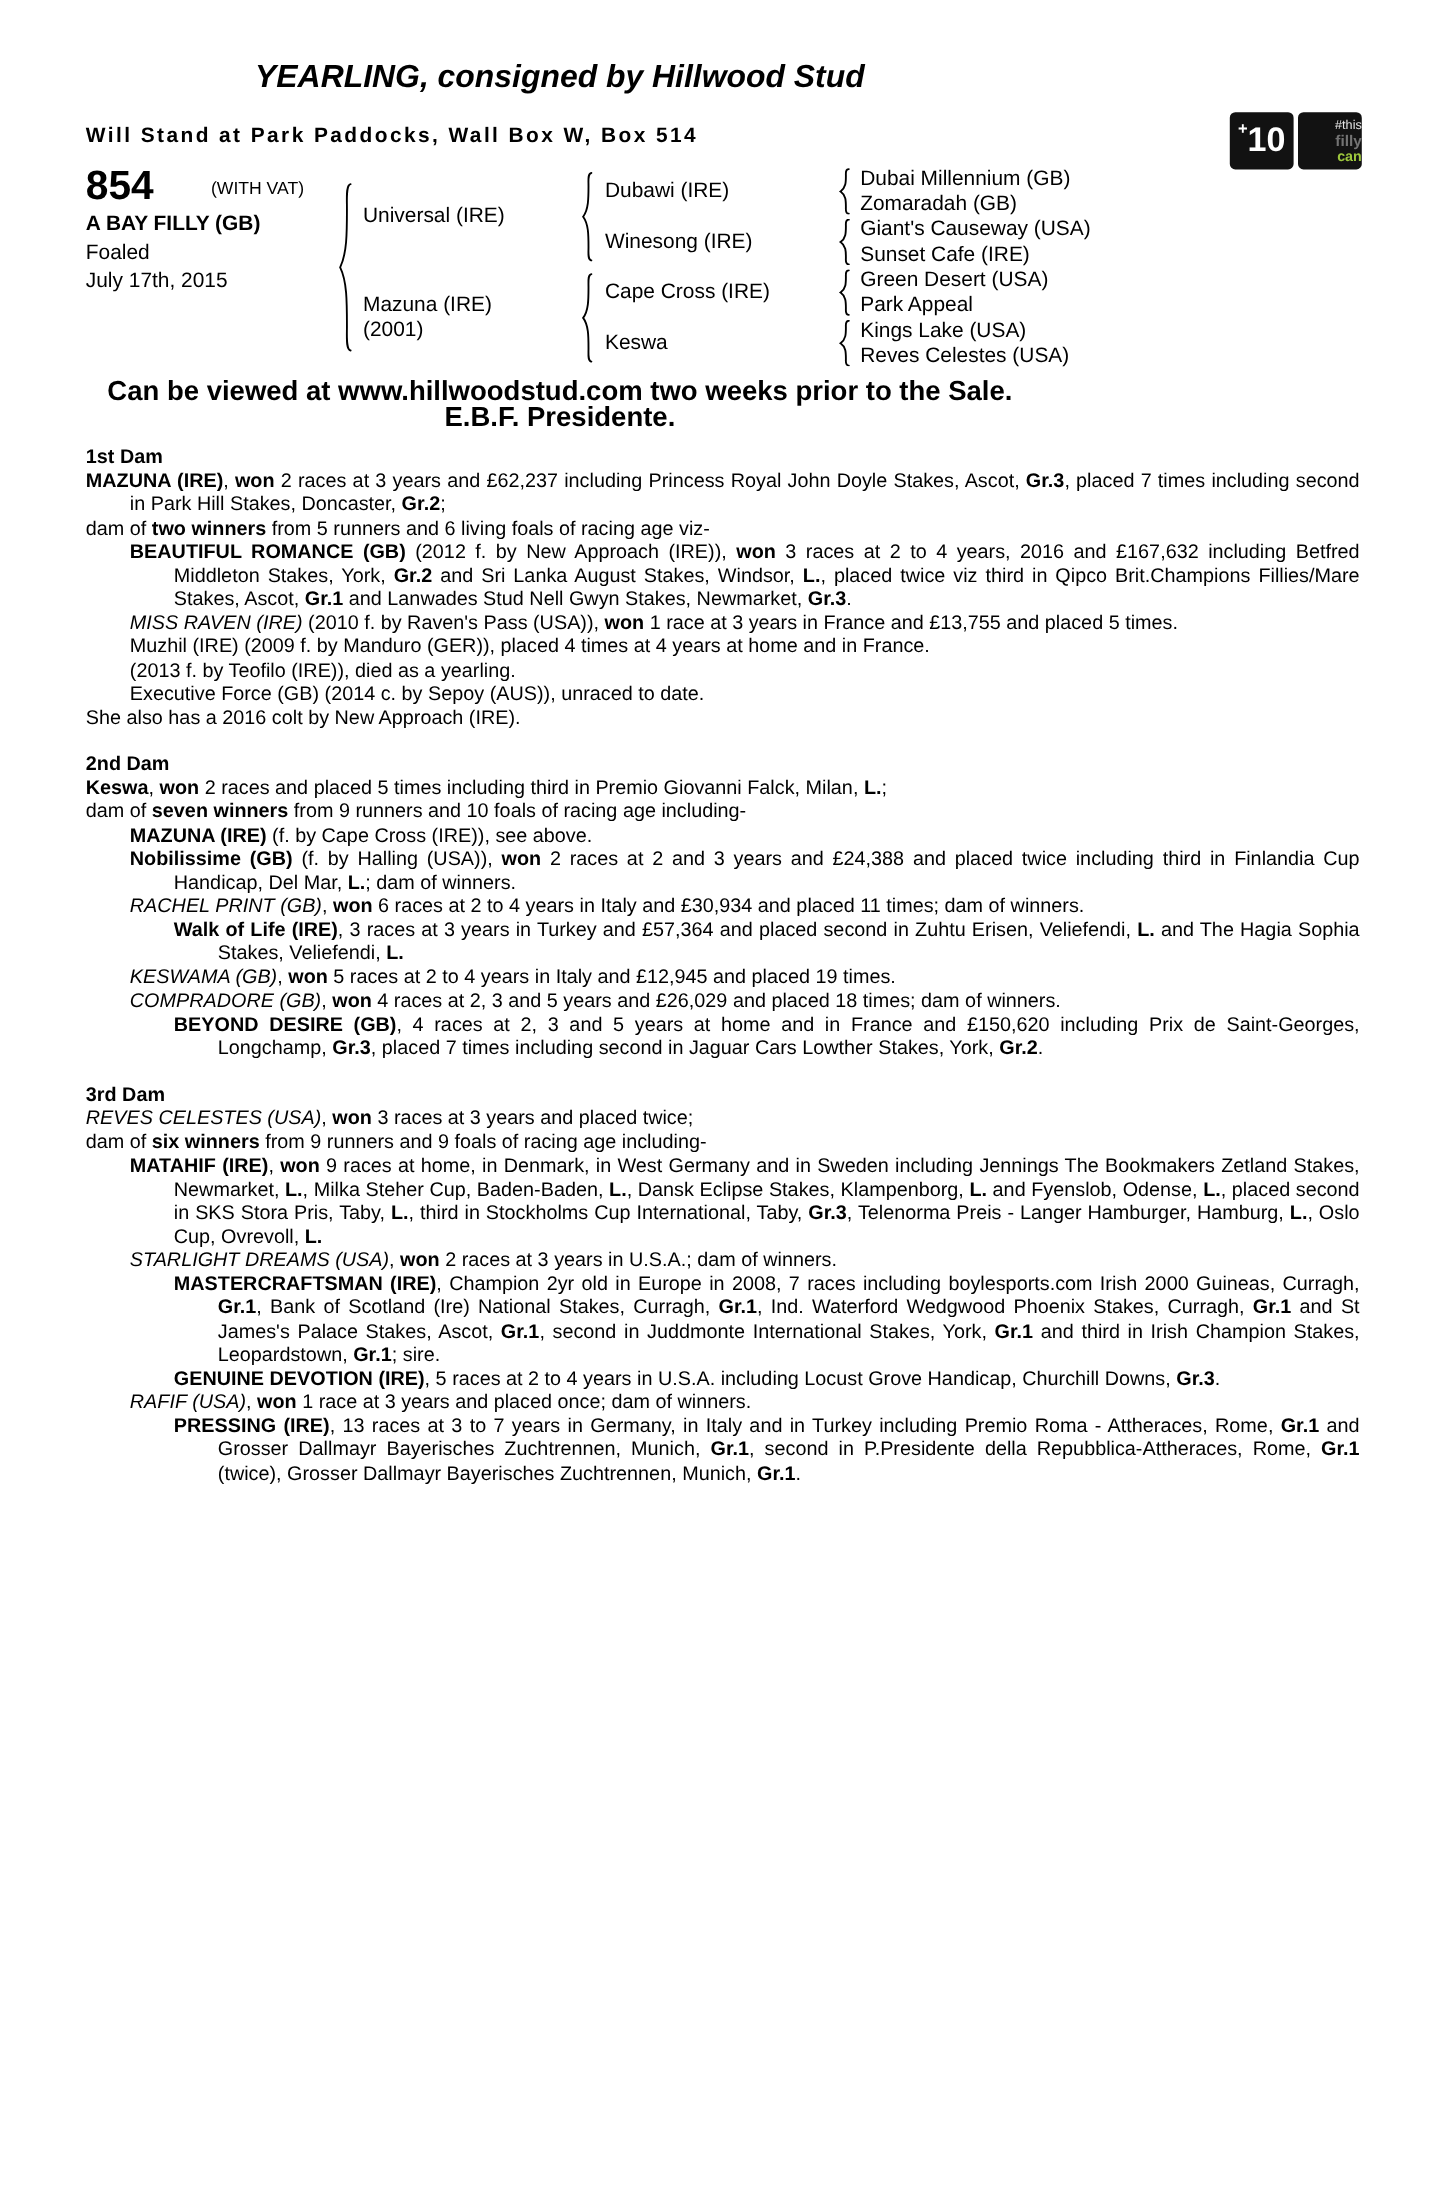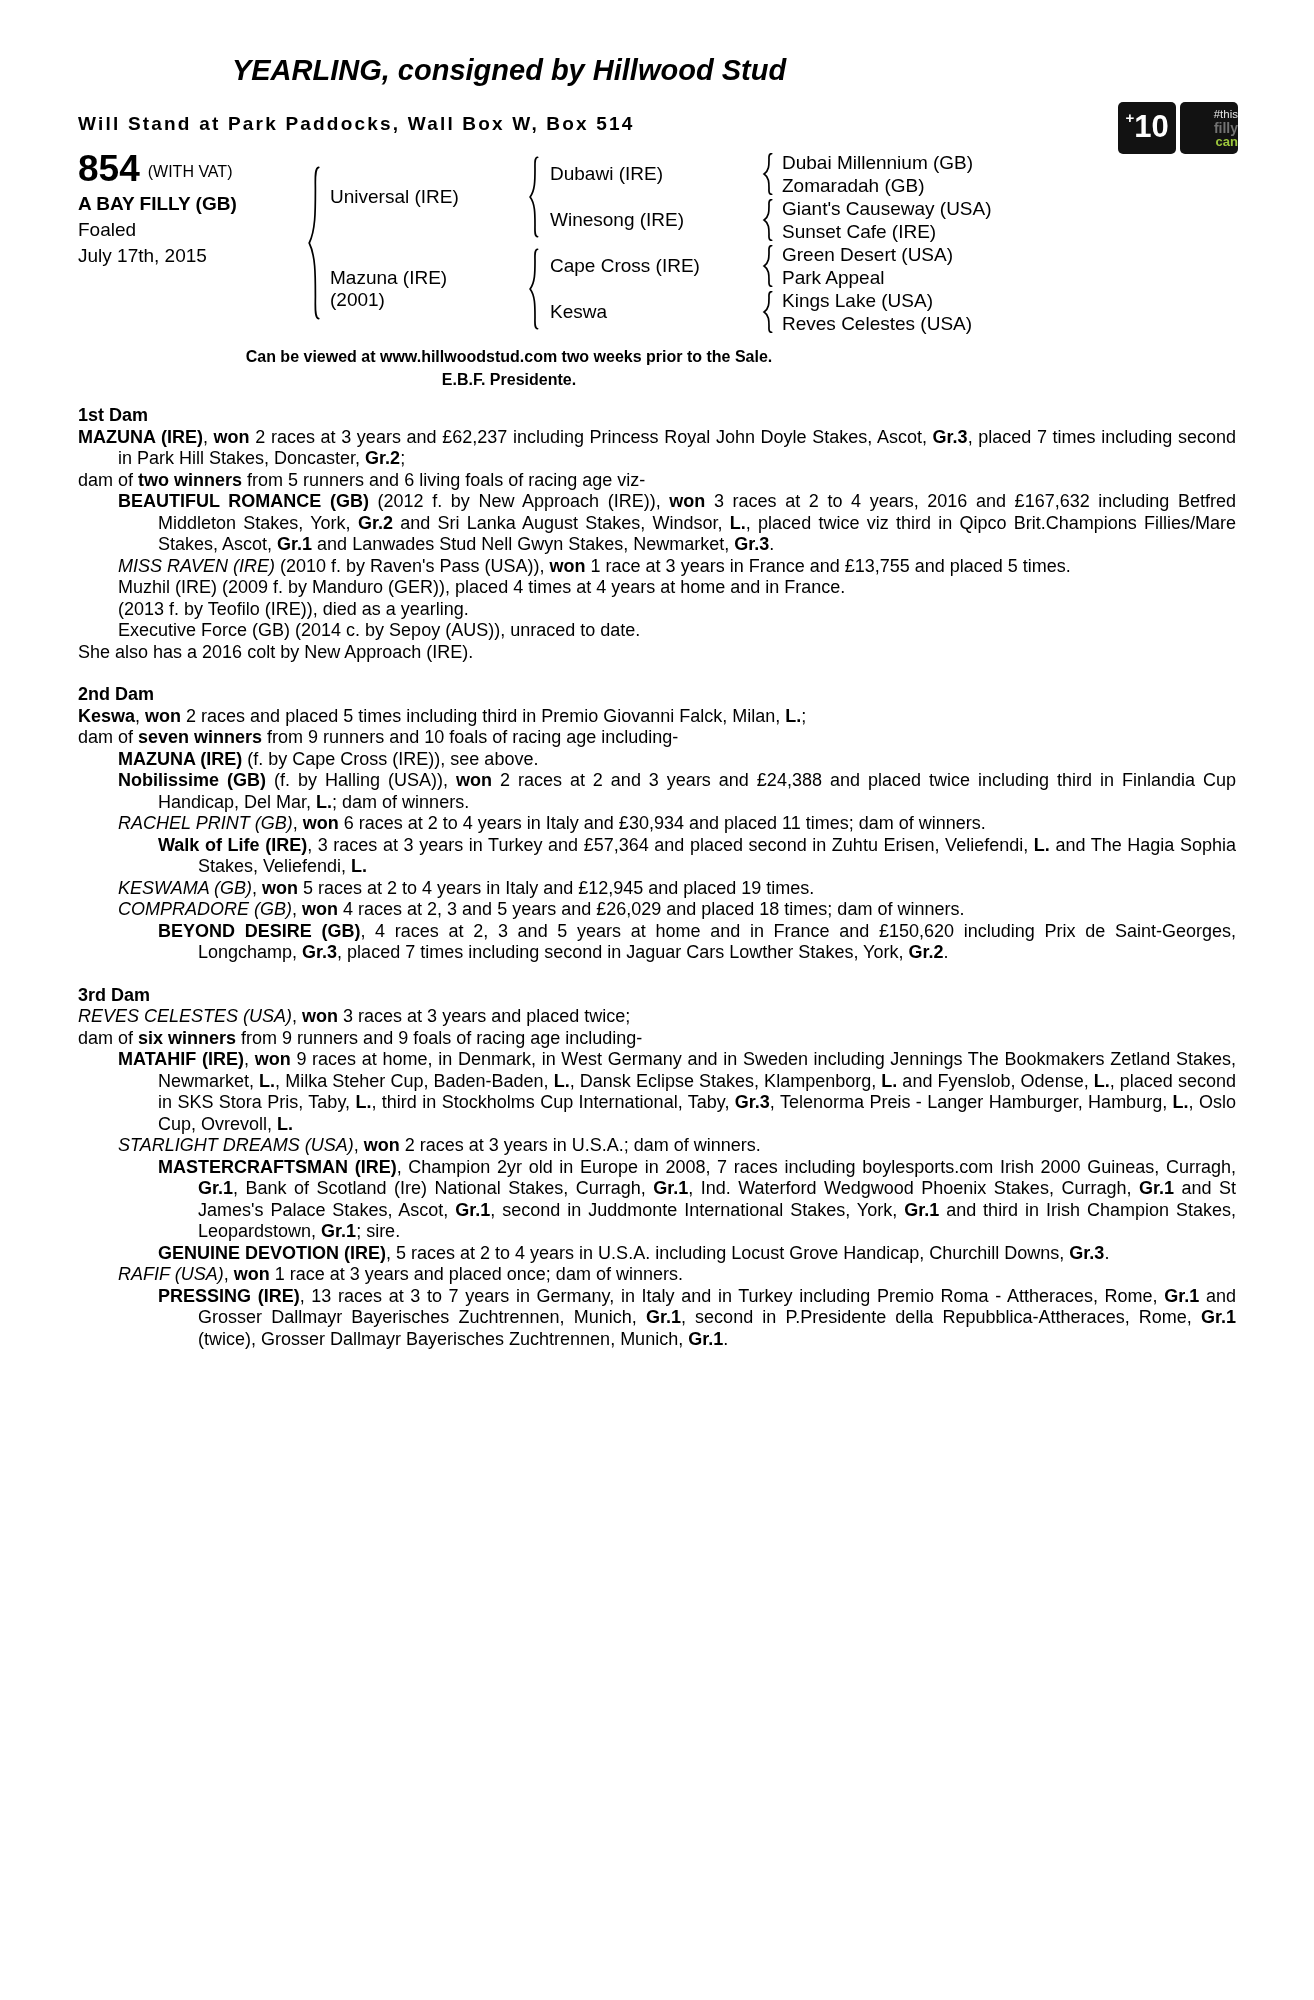--- a/index.html
+++ b/index.html
@@ -23,34 +23,34 @@
     padding-left:7px; line-height:14px; }
   .tag .t1 { font-size:11.5px; color:#e6e6e6; }
   .tag .t2 { font-size:14px; font-weight:bold; color:#737373; }
   .tag .t3 { font-size:13px; font-weight:bold; color:#9dc73d; }
 
   .pedigree { margin-top:16px; display:grid;
     grid-template-columns:218px 34px 186px 34px 202px 30px auto;
     grid-template-rows:repeat(8, 23px); font-size:19px; }
   .ped-cell { display:flex; flex-direction:column; justify-content:center; }
   .lot-info { display:flex; flex-direction:column; justify-content:flex-start; }
-  .lot-line { display:flex; align-items:flex-start; }
+  .lot-line { display:flex; align-items:flex-start;gap:44px; }
   .lot-number { font-size:37px; font-weight:bold; line-height:36px; }
   .vat { font-size:16px; margin:12px 0 0 8px; }
   .lot-desc { font-weight:bold; font-size:19px; margin-top:6px; }
   .lot-foaled { font-size:19px; margin-top:4px; }
   .brace { display:flex; justify-content:center; }
   .brace svg { height:100%; width:15px; display:block; }
   .brace.big { padding:14px 0; }
   .brace.big svg { width:19px; }
   .brace.mid { padding:5px 0; }
   .brace.sm { padding:2px 0; }
 
   .notices { margin-top:10px; width:862px; text-align:center; font-weight:bold;
-    font-size:16px; line-height:23px; }
+    font-size:25px; line-height:23px; }
   .notices div { margin:0; }
 
   .content { margin-top:14px; font-size:18px; line-height:21.5px; }
   .dam-section { margin-top:21px; }
   .dam-section:first-child { margin-top:12px; }
   .dam-heading { font-size:18px; font-weight:bold; margin:0; font-family:"Liberation Sans", sans-serif; }
   .para { margin:0; text-align:justify; }
   .b { font-weight:bold; }
   .i { font-style:italic; }
   .hang0 { padding-left:40px; text-indent:-40px; }

